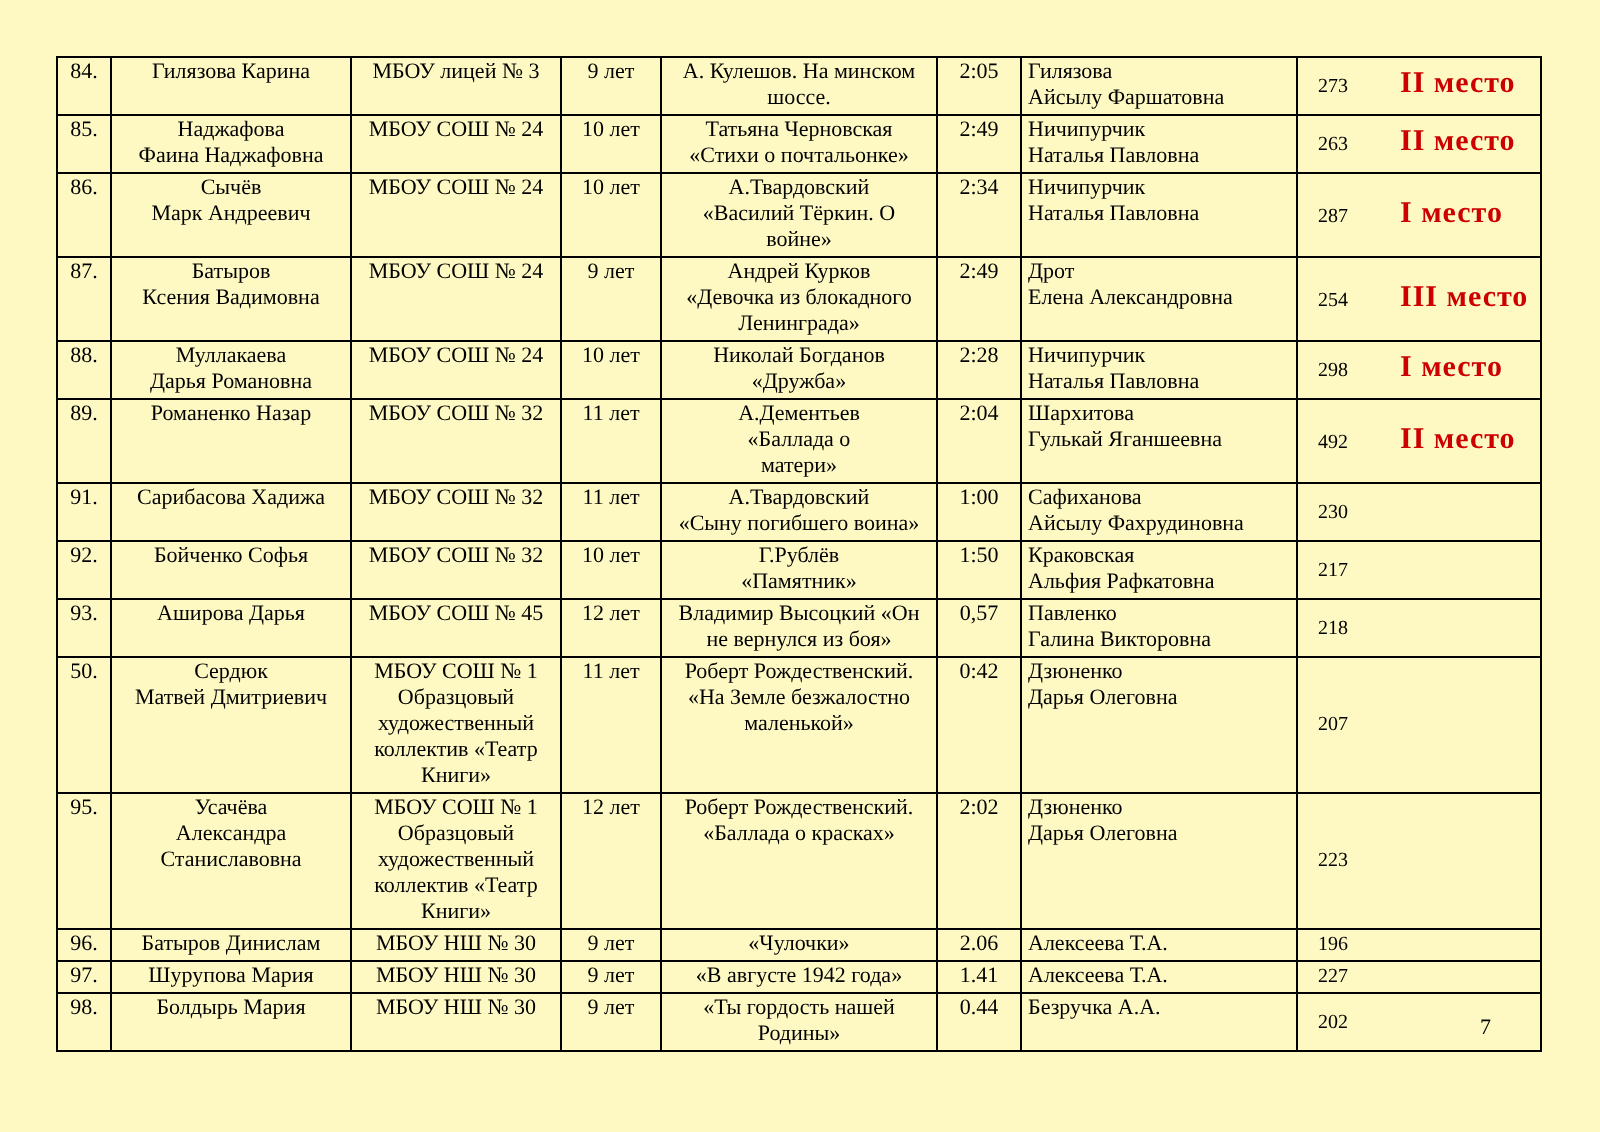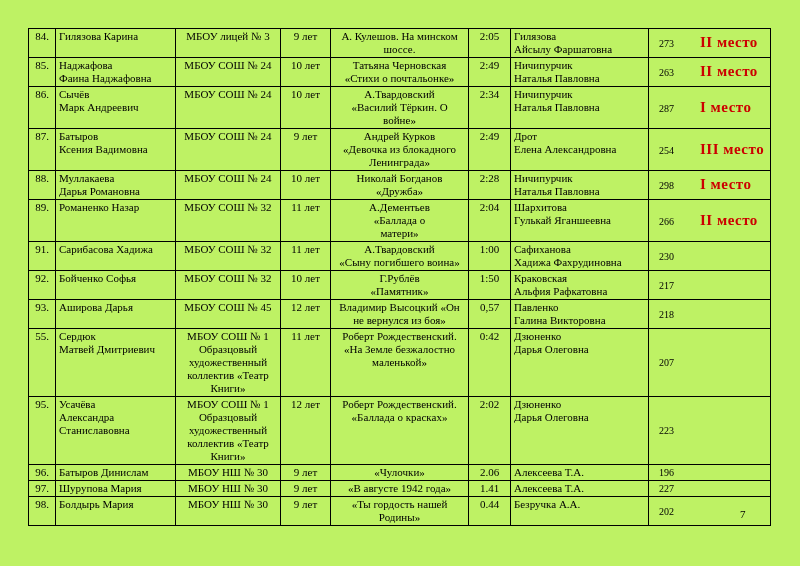--- a/index.html
+++ b/index.html
@@ -1,36 +1,36 @@
 <!DOCTYPE html>
 <html><head>
 <meta charset="utf-8">
 <style>
   html, body { margin:0; padding:0; background:#ffffff; }
   body {
     width:800px; height:566px;
     font-family:"Liberation Serif", serif;
     color:#000;
   }
-  .page { position:relative; width:800px; height:566px; background:#bef264; overflow:hidden; }
+  .page { position:relative; width:800px; height:566px; background:#fef9c3; overflow:hidden; }
   table.results {
     position:absolute; left:28px; top:28px; width:742px;
     border-collapse:collapse; table-layout:fixed;
   }
   td {
     border:1px solid #000;
     font-size:11px; line-height:13px;
     vertical-align:top;
     padding:1px 3px;
     white-space:pre-line;
     overflow:hidden;
     word-wrap:break-word;
   }
   td.c-num    { text-align:center; padding:1px 1px; }
-  td.c-name   { text-align:left; }
+  td.c-name   { text-align:center; }
   td.c-school { text-align:center; }
   td.c-age    { text-align:center; }
   td.c-poem   { text-align:center; }
   td.c-time   { text-align:center; }
   td.c-teacher{ text-align:left; }
   td.c-result { vertical-align:middle; white-space:nowrap; padding-left:10px; }
   .score { font-size:10px; display:inline-block; vertical-align:baseline; }
   .place {
     font-size:15px; font-weight:bold; color:#cc0000;
     margin-left:26px; display:inline-block; vertical-align:baseline;
@@ -139,33 +139,33 @@
     <td class="c-name">Романенко Назар</td>
     <td class="c-school">МБОУ СОШ № 32</td>
     <td class="c-age">11 лет</td>
     <td class="c-poem">А.Дементьев
 «Баллада о
 матери»</td>
     <td class="c-time">2:04</td>
     <td class="c-teacher">Шархитова
 Гулькай Яганшеевна</td>
     <td class="c-result">
-      <span class="score">266</span><span class="place">II место</span>
+      <span class="score">492</span><span class="place">II место</span>
     </td>
   </tr>
         <tr>
     <td class="c-num">91.</td>
     <td class="c-name">Сарибасова Хадижа</td>
     <td class="c-school">МБОУ СОШ № 32</td>
     <td class="c-age">11 лет</td>
     <td class="c-poem">А.Твардовский
 «Сыну погибшего воина»</td>
     <td class="c-time">1:00</td>
     <td class="c-teacher">Сафиханова
-Хадижа Фахрудиновна</td>
+Айсылу Фахрудиновна</td>
     <td class="c-result">
       <span class="score">230</span><span class="place"></span>
     </td>
   </tr>
         <tr>
     <td class="c-num">92.</td>
     <td class="c-name">Бойченко Софья</td>
     <td class="c-school">МБОУ СОШ № 32</td>
     <td class="c-age">10 лет</td>
     <td class="c-poem">Г.Рублёв
@@ -185,21 +185,21 @@
     <td class="c-poem">Владимир Высоцкий «Он
 не вернулся из боя»</td>
     <td class="c-time">0,57</td>
     <td class="c-teacher">Павленко
 Галина Викторовна</td>
     <td class="c-result">
       <span class="score">218</span><span class="place"></span>
     </td>
   </tr>
         <tr>
-    <td class="c-num">55.</td>
+    <td class="c-num">50.</td>
     <td class="c-name">Сердюк
 Матвей Дмитриевич</td>
     <td class="c-school">МБОУ СОШ № 1
 Образцовый
 художественный
 коллектив «Театр
 Книги»</td>
     <td class="c-age">11 лет</td>
     <td class="c-poem">Роберт Рождественский.
 «На Земле безжалостно

